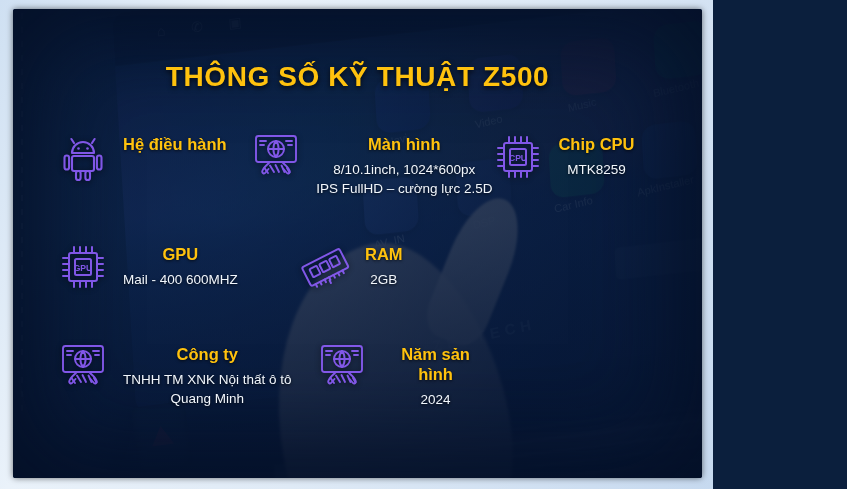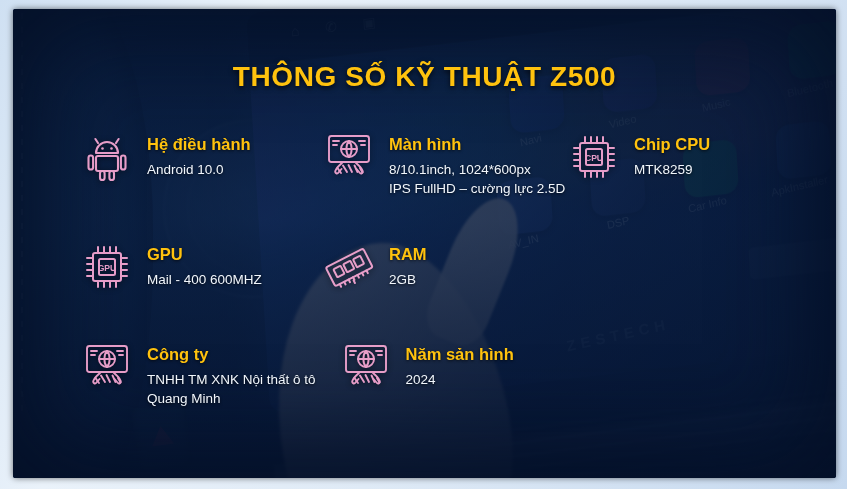--- a/index.html
+++ b/index.html
@@ -11,21 +11,21 @@
   body {
     width: 847px;
     height: 489px;
     overflow: hidden;
     font-family: "Liberation Sans", "DejaVu Sans", sans-serif;
   }
 
   
   .frame {
     position: relative;
-    width: 847px;
+    width: 713px;
     height: 489px;
     box-sizing: border-box;
     background:
       linear-gradient(115deg, #cfe0f2 0%, #eaf2fa 25%, #dfeaf6 55%, #c6d9ef 100%);
     padding: 9px 11px 11px 13px;
     overflow: hidden;
   }
   .stage {
     position: relative;
     width: 100%;
@@ -184,37 +184,37 @@
     position: absolute; left: 0; right: 0; top: 52px;
     text-align: center;
     font-size: 28px; font-weight: bold;
     letter-spacing: .6px;
     color: #ffc20e;
     text-shadow: 0 2px 5px rgba(0,0,0,.75);
   }
 
   .grid {
     position: absolute;
-    left: 68px; top: 122px; right: 18px;
+    left: 44px; top: 122px; right: 18px; text-align: center;
   }
   .row { display: flex; }
   .row-1 { height: 110px; }
   .row-2 { height: 100px; }
   .row-3 { height: 100px; gap: 24px; }
 
   .cell { display: flex; align-items: flex-start; }
   .c1 { width: 242px; }
   .c2 { width: 245px; }
   .c3 { width: 240px; }
 
   .spec-icon {
     flex: 0 0 auto;
     width: 52px; height: 52px;
     margin-right: 14px;
-    color: #f9a8d4;
+    color: #8b5cf6;
     opacity: .92;
     filter: drop-shadow(0 1px 3px rgba(0,0,0,.6));
   }
   .spec-icon svg { display: block; width: 100%; height: 100%; }
 
   .spec-text { padding-top: 4px; }
   .spec-title {
     font-size: 16.5px; font-weight: bold; color: #ffc20e;
     line-height: 1.2; margin-bottom: 5px;
     text-shadow: 0 1px 3px rgba(0,0,0,.7);
@@ -293,23 +293,20 @@
                 <path d="M17 12l-2.6-4M35 12l2.6-4"></path>
                 <rect x="15" y="25" width="22" height="15" rx="2"></rect>
                 <rect x="7.5" y="24.5" width="4.6" height="14" rx="2.3"></rect>
                 <rect x="39.9" y="24.5" width="4.6" height="14" rx="2.3"></rect>
                 <rect x="19" y="40" width="4.6" height="9" rx="2.3"></rect>
                 <rect x="28.4" y="40" width="4.6" height="9" rx="2.3"></rect>
               </svg>
             </div>
             <div class="spec-text">
               <div class="spec-title">Hệ điều hành</div>
-              <div class="spec-value">
-                <div>Android 10.0</div>
-              </div>
             </div>
           </div>
 
           <div class="cell c2">
             <div class="spec-icon">
               <svg viewBox="0 0 52 52" fill="none" stroke="currentColor" stroke-width="1.9" stroke-linecap="round" stroke-linejoin="round">
                 <rect x="6" y="5" width="40" height="26" rx="2.5"></rect>
                 <path d="M10 10h6M10 14h4M36 10h6M38 14h4"></path>
                 <circle cx="26" cy="18" r="8"></circle>
                 <path d="M18 18h16M26 10c3.5 4 3.5 12 0 16M26 10c-3.5 4-3.5 12 0 16"></path>

